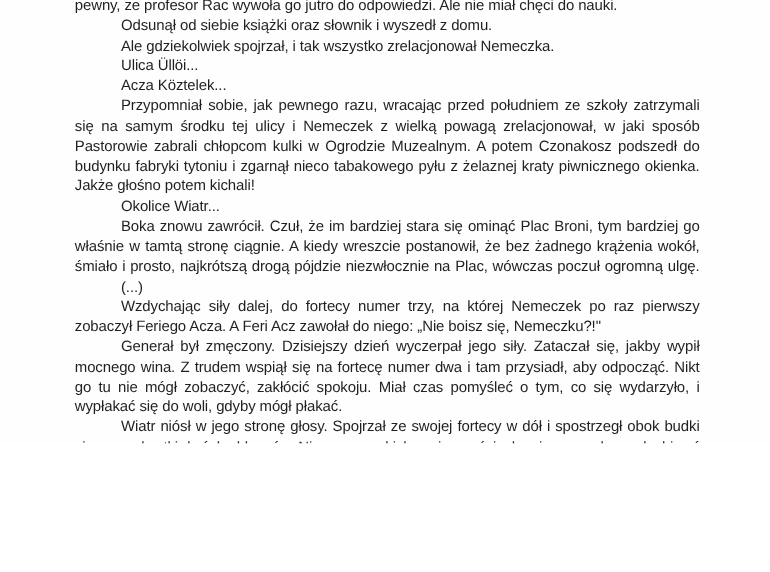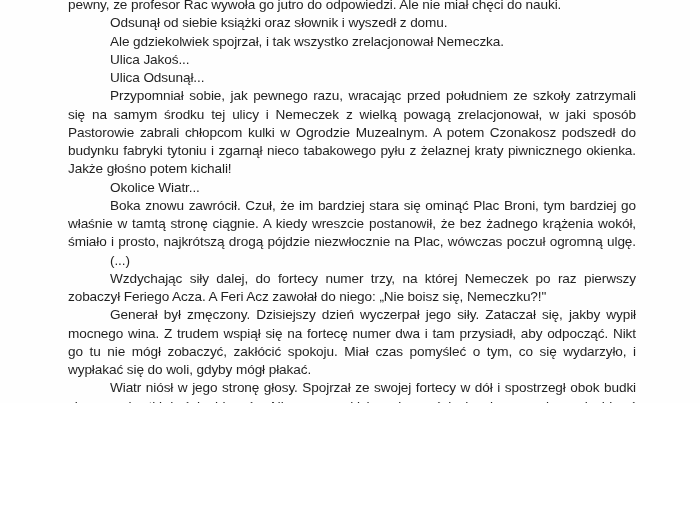--- a/index.html
+++ b/index.html
@@ -82,24 +82,24 @@
 
   <div class="text-column">
 
     <p class="para cont full-justify-last-left">pewny, ze profesor Rac wywoła go jutro do odpowiedzi. Ale nie miał chęci do nauki.</p>
 
     <p class="para indent short">Odsunął od siebie książki oraz słownik i wyszedł z domu.</p>
 
 
     <p class="para indent short">Ale gdziekolwiek spojrzał, i tak wszystko zrelacjonował Nemeczka.</p>
 
-    <p class="para indent short">Ulica Jakoś...</p>
+    <p class="para indent short">Ulica Üllöi...</p>
 
 
-    <p class="para indent short">Ulica Odsunął...</p>
+    <p class="para indent short">Acza Köztelek...</p>
 
     <p class="para indent">Przypomniał sobie, jak pewnego razu, wracając przed południem ze szkoły zatrzymali się na samym środku tej ulicy i Nemeczek z wielką powagą zrelacjonował, w jaki sposób Pastorowie zabrali chłopcom kulki w Ogrodzie Muzealnym. A potem Czonakosz podszedł do budynku fabryki tytoniu i zgarnął nieco tabakowego pyłu z żelaznej kraty piwnicznego okienka. Jakże głośno potem kichali!</p>
 
     <p class="para indent short">Okolice Wiatr...</p>
 
     <p class="para indent full-justify">Boka znowu zawrócił. Czuł, że im bardziej stara się ominąć Plac Broni, tym bardziej go właśnie w tamtą stronę ciągnie. A kiedy wreszcie postanowił, że bez żadnego krążenia wokół, śmiało i prosto, najkrótszą drogą pójdzie niezwłocznie na Plac, wówczas poczuł ogromną ulgę.</p>
 
     <p class="para indent short">(...)</p>
 
     <p class="para indent">Wzdychając siły dalej, do fortecy numer trzy, na której Nemeczek po raz pierwszy zobaczył Feriego Acza. A Feri Acz zawołał do niego: „Nie boisz się, Nemeczku?!"</p>

